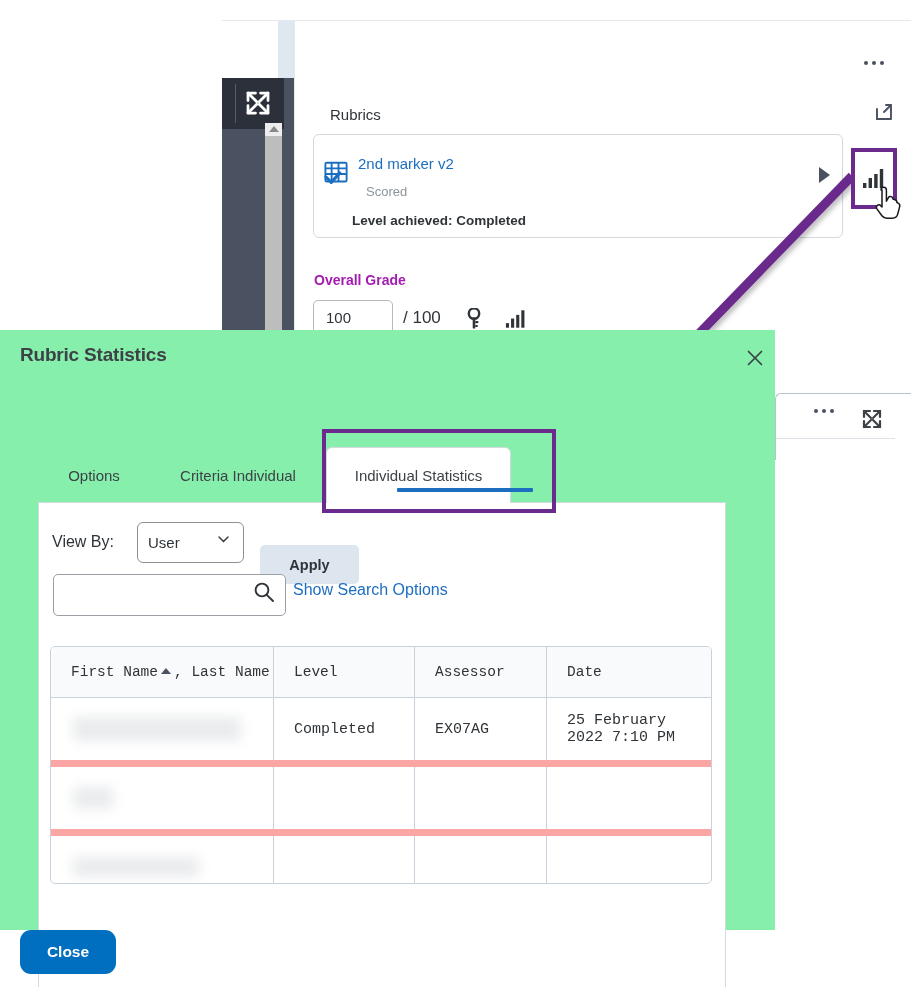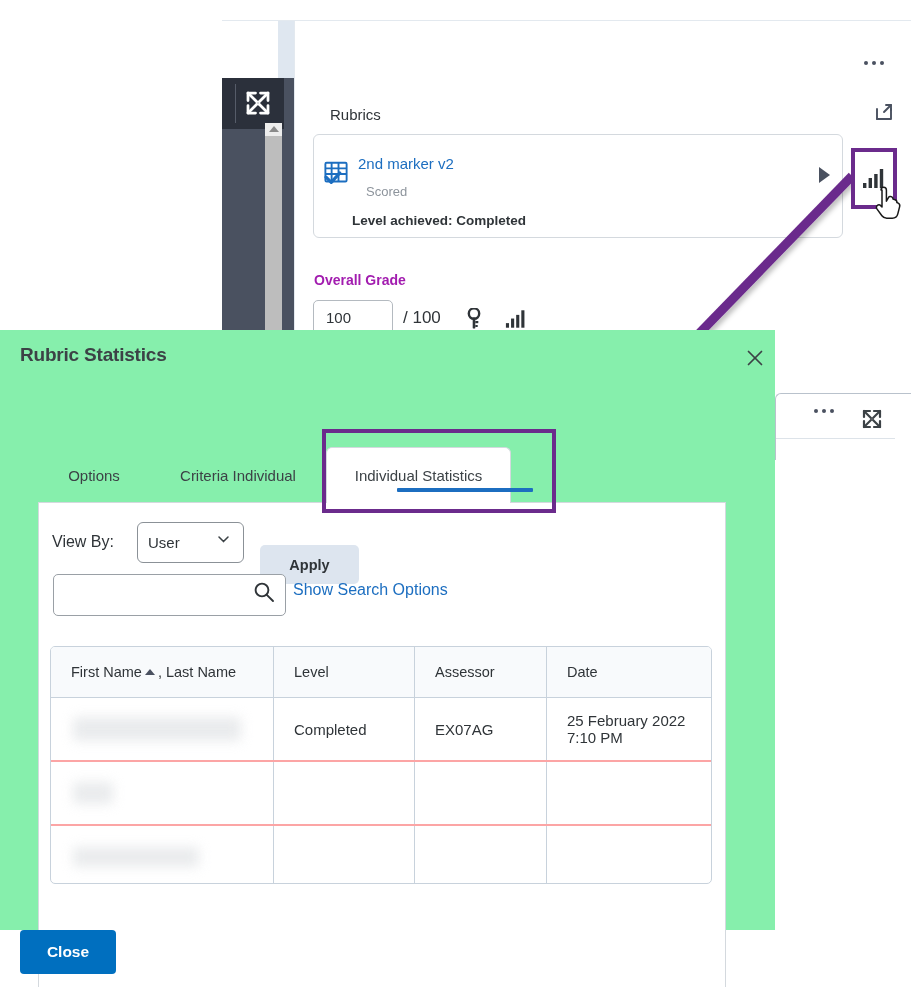--- a/index.html
+++ b/index.html
@@ -107,41 +107,41 @@
   #search-box{position:absolute;left:53px;top:244px;width:233px;height:42px;
      border:1px solid #9aa0a6;border-radius:5px;background:#fff;box-sizing:border-box;}
   #search-input{position:absolute;left:66px;top:254px;width:180px;height:22px;border:none;outline:none;
      font-family:inherit;font-size:15px;color:#2f3438;background:transparent;}
   #search-icon{position:absolute;left:253px;top:251px;cursor:pointer;}
   #show-search-options{position:absolute;left:293px;top:251px;font-size:16px;color:#1c6ec0;
      text-decoration:none;cursor:pointer;}
 
   
   #table-wrap{position:absolute;left:50px;top:316px;width:662px;height:238px;
-     border:1px solid #c8d2dc;border-radius:5px;background:#fff;box-sizing:border-box;overflow:hidden;}
+     border:1px solid #c8d2dc;border-radius:5px;background:#fff;box-sizing:border-box;overflow:hidden;font-family:Liberation Mono, monospace;}
   table{border-collapse:collapse;width:100%;table-layout:fixed;}
   thead th{background:#f8fafc;height:50px;text-align:left;font-weight:normal;font-size:14.5px;
      color:#2f3438;padding:0 0 0 20px;border-bottom:1px solid #c8d2dc;border-right:1px solid #c8d2dc;}
   thead th:last-child{border-right:none;}
   tbody td{height:62px;font-size:15px;color:#2f3438;padding:0 0 0 20px;
-     border-bottom:2px solid #fca5a5;border-right:1px solid #c8d2dc;vertical-align:middle;}
+     border-bottom:7px solid #fca5a5;border-right:1px solid #c8d2dc;vertical-align:middle;}
   tbody tr:last-child td{border-bottom:none;}
   tbody td:last-child{border-right:none;}
   .col-name{width:202px;}
   .col-level{width:120px;}
   .col-assessor{width:111px;}
   .sort-caret{display:inline-block;width:0;height:0;margin:0 3px 2px 3px;
      border-left:5px solid transparent;border-right:5px solid transparent;border-bottom:6px solid #4a5160;}
   .redacted{display:block;background:#e6e8ea;border-radius:3px;filter:blur(6px);opacity:.85;}
   .redacted.r1{width:168px;height:24px;margin-left:2px;}
   .redacted.r2{width:40px;height:22px;margin-left:2px;}
   .redacted.r3{width:126px;height:20px;margin-left:2px;}
 
   #close-button{position:absolute;left:20px;top:930px;width:96px;height:44px;
-     background:#006fbf;border:none;border-radius:4px;z-index:10;
+     background:#006fbf;border:none;border-radius:11px;z-index:10;
      font-family:inherit;font-size:15.5px;font-weight:bold;color:#fff;cursor:pointer;}
 </style>
 </head>
 <body>
 
 <div id="bg-app">
 
   <div id="top-hairline"></div>
   <div id="blue-strip"></div>
   <div id="content-divider"></div>

